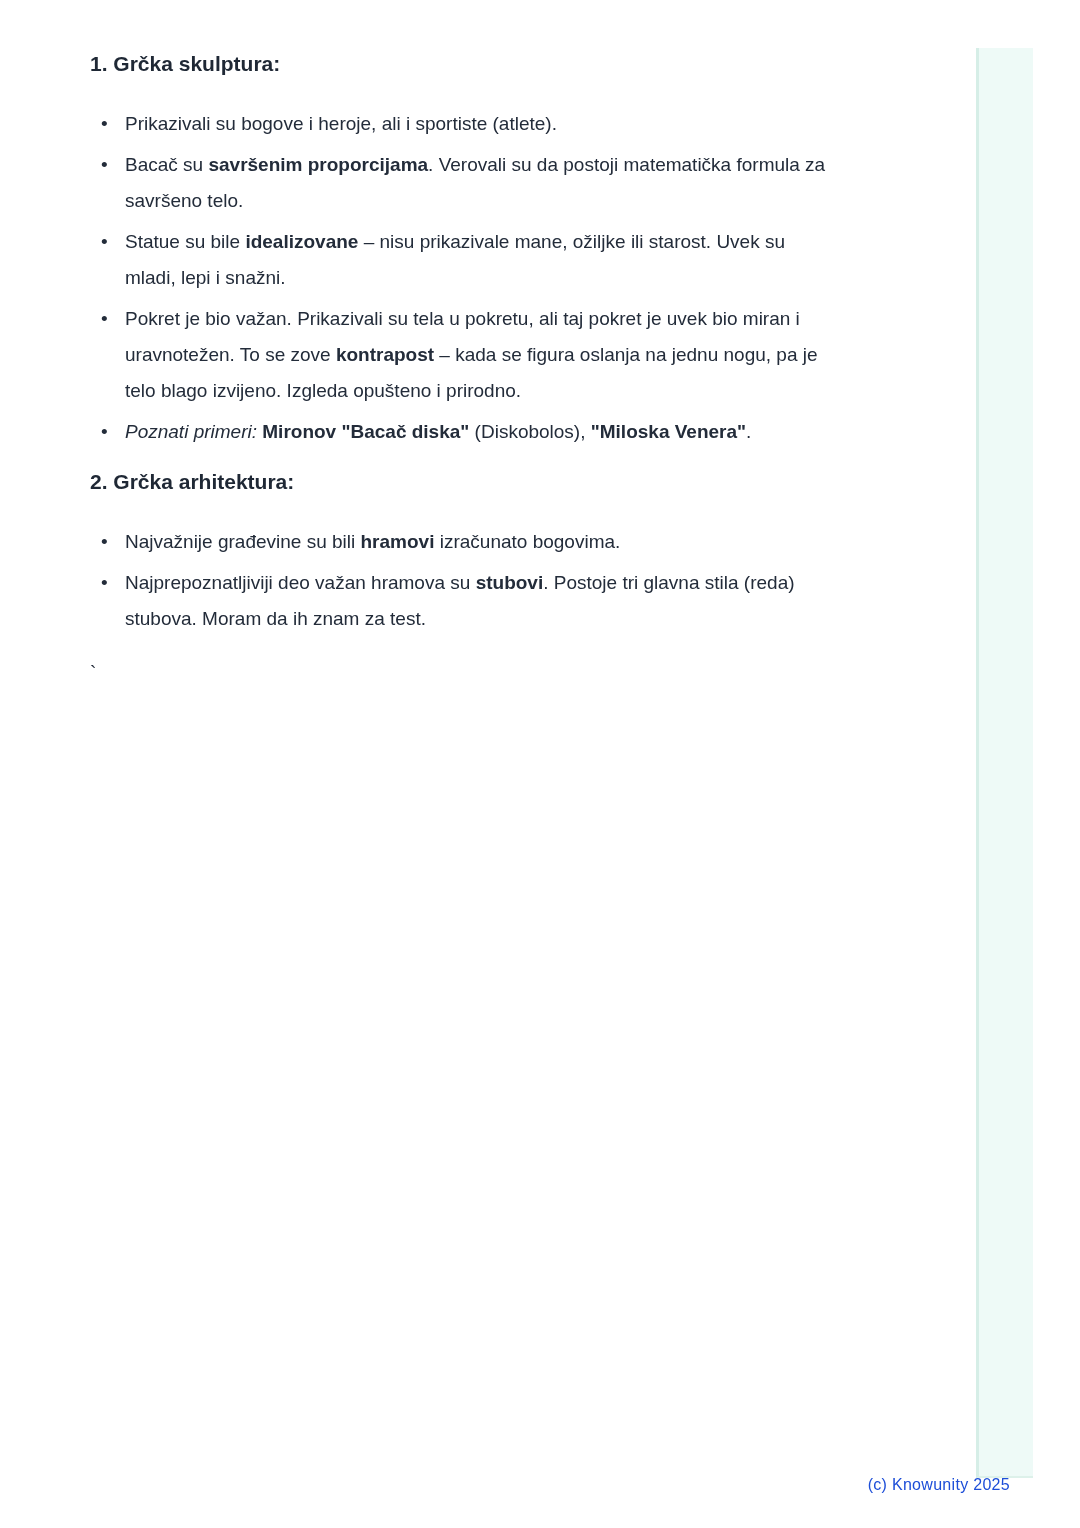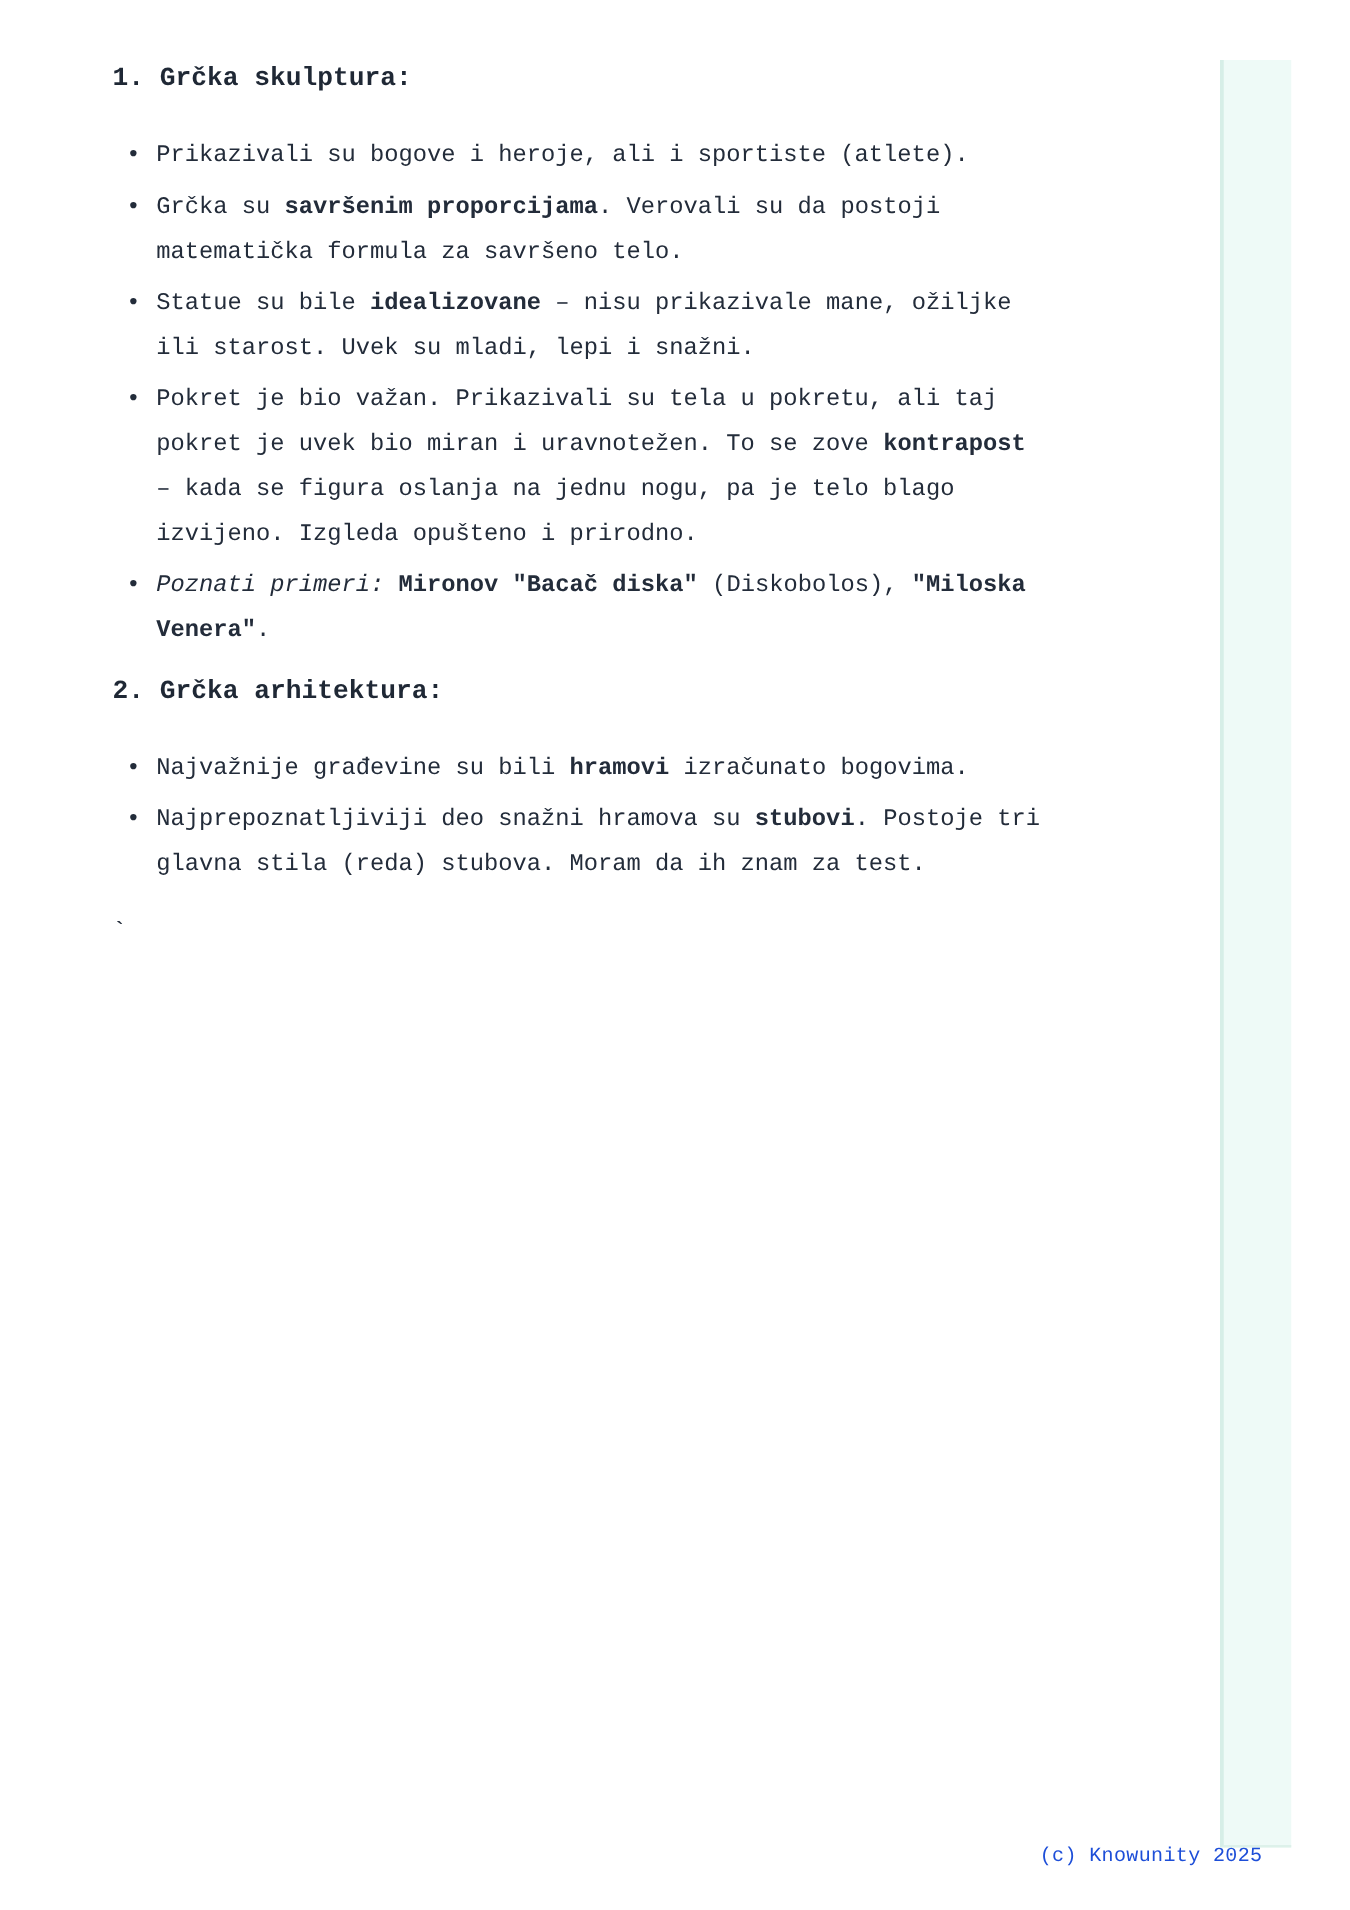--- a/index.html
+++ b/index.html
@@ -1,15 +1,15 @@
 <!DOCTYPE html>
 <html><head>
 <meta charset="utf-8">
 <style>
-  * { margin: 0; padding: 0; box-sizing: border-box; font-family: Liberation Mono, monospace; }
+  * { margin: 0; padding: 0; box-sizing: border-box; }
   html, body { background: #ffffff; }
   body {
     width: 1080px; height: 1528px;
     font-family: "Liberation Sans", sans-serif;
     position: relative;
     overflow: hidden;
   }
   .page {
     position: relative;
     width: 1080px; height: 1528px;
@@ -77,31 +77,31 @@
 <div class="page">
 
   <div class="accent-strip"></div>
 
   <main class="content">
 
     <h2 class="heading">1. Grčka skulptura:</h2>
 
     <ul class="bullets">
         <li><span class="n">Prikazivali su bogove i heroje, ali i sportiste (atlete).</span></li>
-        <li><span class="n">Grčka su </span><span class="b">savršenim proporcijama</span><span class="n">. Verovali su da postoji matematička formula za savršeno telo.</span></li>
+        <li><span class="n">Bacač su </span><span class="b">savršenim proporcijama</span><span class="n">. Verovali su da postoji matematička formula za savršeno telo.</span></li>
         <li><span class="n">Statue su bile </span><span class="b">idealizovane</span><span class="n"> – nisu prikazivale mane, ožiljke ili starost. Uvek su mladi, lepi i snažni.</span></li>
         <li><span class="n">Pokret je bio važan. Prikazivali su tela u pokretu, ali taj pokret je uvek bio miran i uravnotežen. To se zove </span><span class="b">kontrapost</span><span class="n"> – kada se figura oslanja na jednu nogu, pa je telo blago izvijeno. Izgleda opušteno i prirodno.</span></li>
         <li><span class="i">Poznati primeri:</span><span class="n"> </span><span class="b">Mironov "Bacač diska"</span><span class="n"> (Diskobolos), </span><span class="b">"Miloska Venera"</span><span class="n">.</span></li>
       </ul>
 
     <h2 class="heading">2. Grčka arhitektura:</h2>
 
     <ul class="bullets">
         <li><span class="n">Najvažnije građevine su bili </span><span class="b">hramovi</span><span class="n"> izračunato bogovima.</span></li>
-        <li><span class="n">Najprepoznatljiviji deo snažni hramova su </span><span class="b">stubovi</span><span class="n">. Postoje tri glavna stila (reda) stubova. Moram da ih znam za test.</span></li>
+        <li><span class="n">Najprepoznatljiviji deo važan hramova su </span><span class="b">stubovi</span><span class="n">. Postoje tri glavna stila (reda) stubova. Moram da ih znam za test.</span></li>
       </ul>
 
     <p class="stray">`</p>
 
   </main>
 
   <div class="watermark">(c) Knowunity 2025</div>
 
 </div>
 

